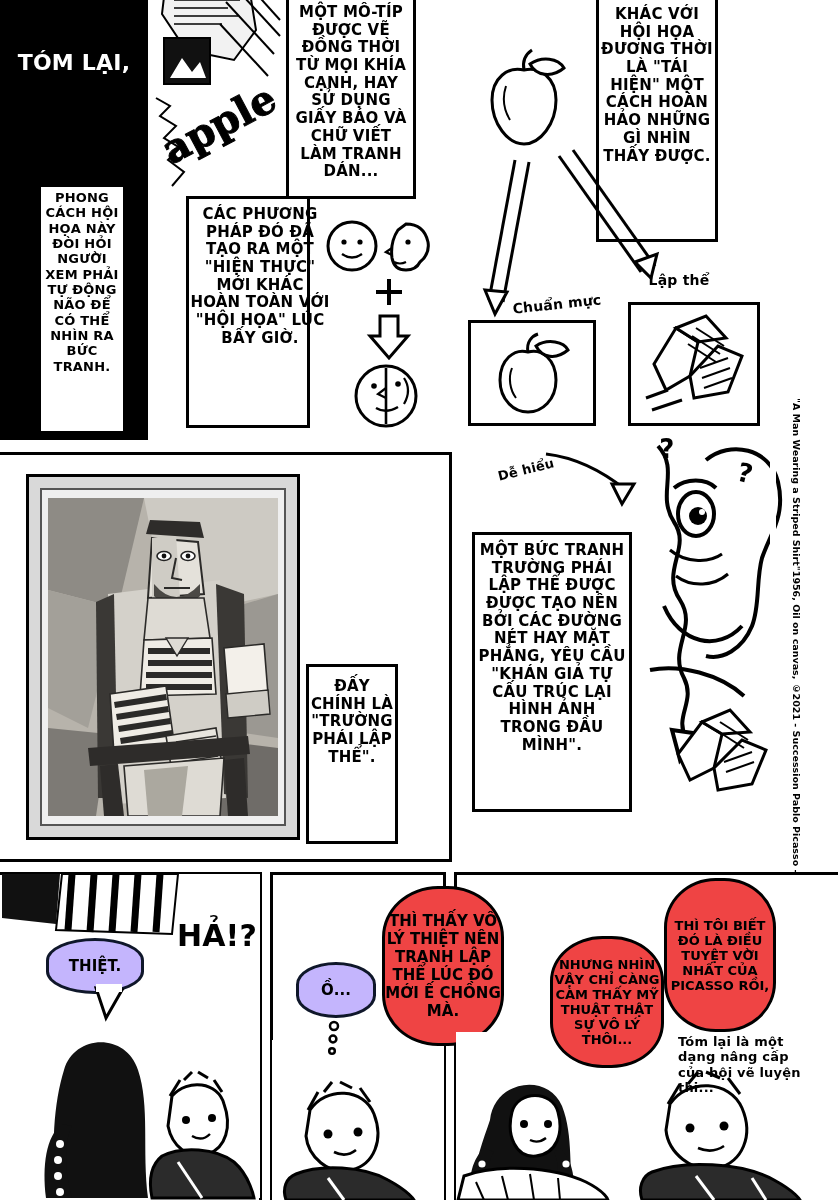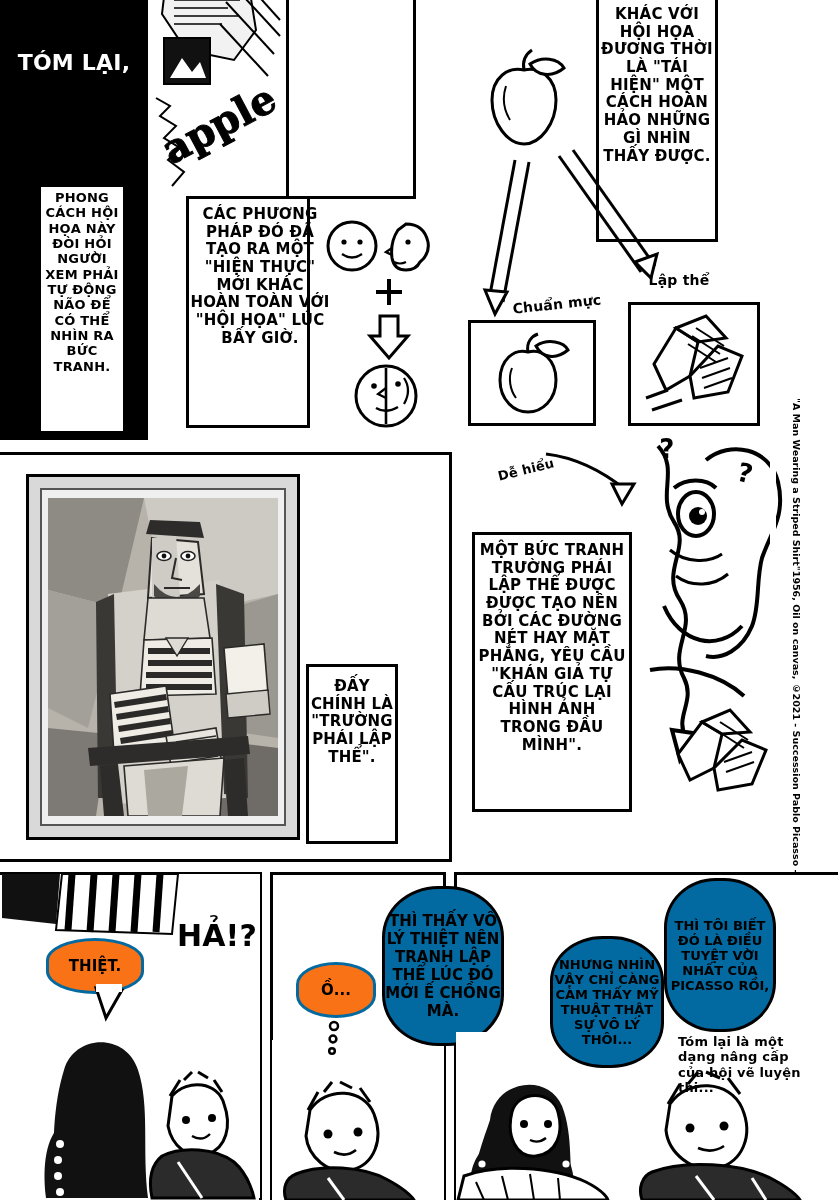--- a/index.html
+++ b/index.html
@@ -13,24 +13,24 @@
   .txt{position:absolute;box-sizing:border-box;text-align:center;line-height:1.18;
        font-weight:700;letter-spacing:.2px;}
   .vn{font-family:"DejaVu Sans",sans-serif;}
   .white{color:#fff;}
   .s13{font-size:13px;}
   .s14{font-size:14px;}
   .s15{font-size:15px;}
   .s22{font-size:22px;}
 
   
-  .sb{position:absolute;box-sizing:border-box;background:#f97316;border:3px solid #0369a1;
+  .sb{position:absolute;box-sizing:border-box;background:#c4b5fd;border:3px solid #0f172a;
       border-radius:50%/40%;display:flex;align-items:center;justify-content:center;
       text-align:center;font-weight:700;padding:6px 8px;}
-  .sb-rect{position:absolute;box-sizing:border-box;background:#0369a1;border:3px solid #000;
+  .sb-rect{position:absolute;box-sizing:border-box;background:#ef4444;border:3px solid #000;
       border-radius:14px;display:flex;align-items:center;justify-content:center;
       text-align:center;font-weight:700;padding:6px 0;}
   svg{display:block;overflow:visible;}
 
   
   .frame-outer{position:absolute;background:#d9d9d9;border:3px solid #000;box-sizing:border-box;}
   .frame-inner{position:absolute;background:#efefef;border:2px solid #555;box-sizing:border-box;}
   .art{position:absolute;background:#b9b6ae;overflow:hidden;}
 
   .sidecap{position:absolute;writing-mode:vertical-rl;text-orientation:mixed;
@@ -76,20 +76,21 @@
 
       <g transform="rotate(-28 60 150)">
         <text x="4" y="160" font-family="DejaVu Serif, serif" font-size="40" font-weight="700" fill="#000" stroke="#000" stroke-width="1">apple</text>
       </g>
 
       <polyline points="0,118 14,126 4,136 20,146 8,158 24,168 12,180 28,192 16,206" fill="none" stroke="#000" stroke-width="2"></polyline>
     </svg>
   </div>
 
   <div class="panel" style="left:286px;top:-6px;width:130px;height:205px;"></div>
+  <div class="txt s15 vn" style="left:290px;top:4px;width:122px;">MỘT MÔ-TÍP ĐƯỢC VẼ ĐỒNG THỜI TỪ MỌI KHÍA CẠNH, HAY SỬ DỤNG GIẤY BÁO VÀ CHỮ VIẾT LÀM TRANH DÁN...</div>
 
   <div class="panel" style="left:186px;top:196px;width:124px;height:232px;"></div>
   <div class="txt s15 vn" style="left:190px;top:206px;width:140px;">CÁC PHƯƠNG PHÁP ĐÓ ĐÃ TẠO RA MỘT "HIỆN THỰC" MỚI KHÁC HOÀN TOÀN VỚI "HỘI HỌA" LÚC BẤY GIỜ.</div>
 
   <div class="ink" style="left:320px;top:218px;">
     <svg width="130" height="210" viewBox="0 0 130 210">
 
       <circle cx="32" cy="28" r="24" fill="#fff" stroke="#000" stroke-width="3"></circle>
       <circle cx="24" cy="24" r="2.6" fill="#000"></circle>
         <circle cx="40" cy="24" r="2.6" fill="#000"></circle>

